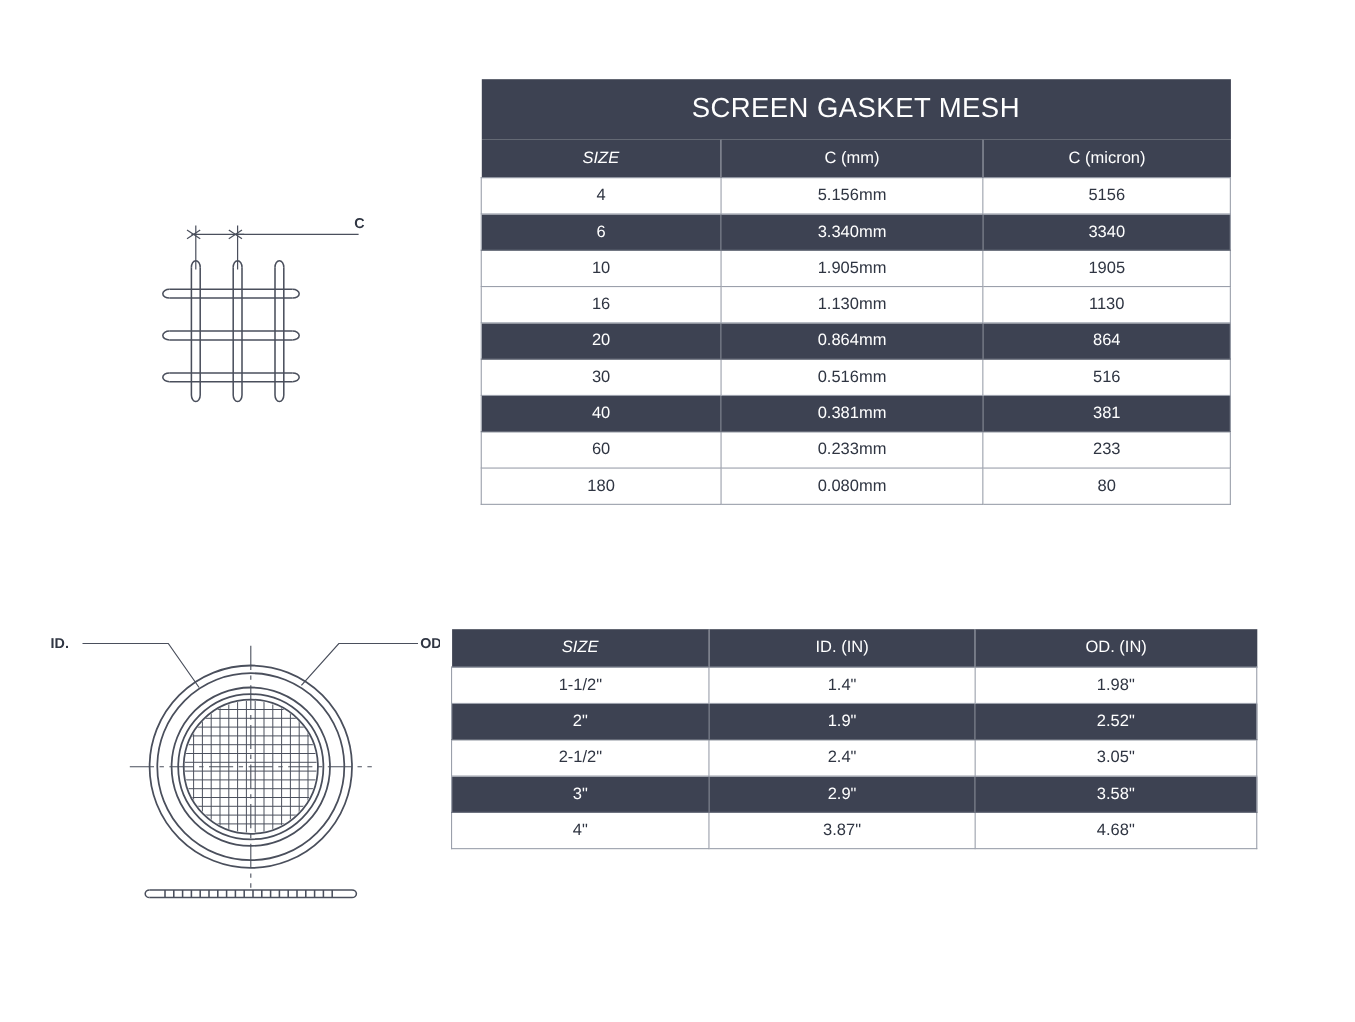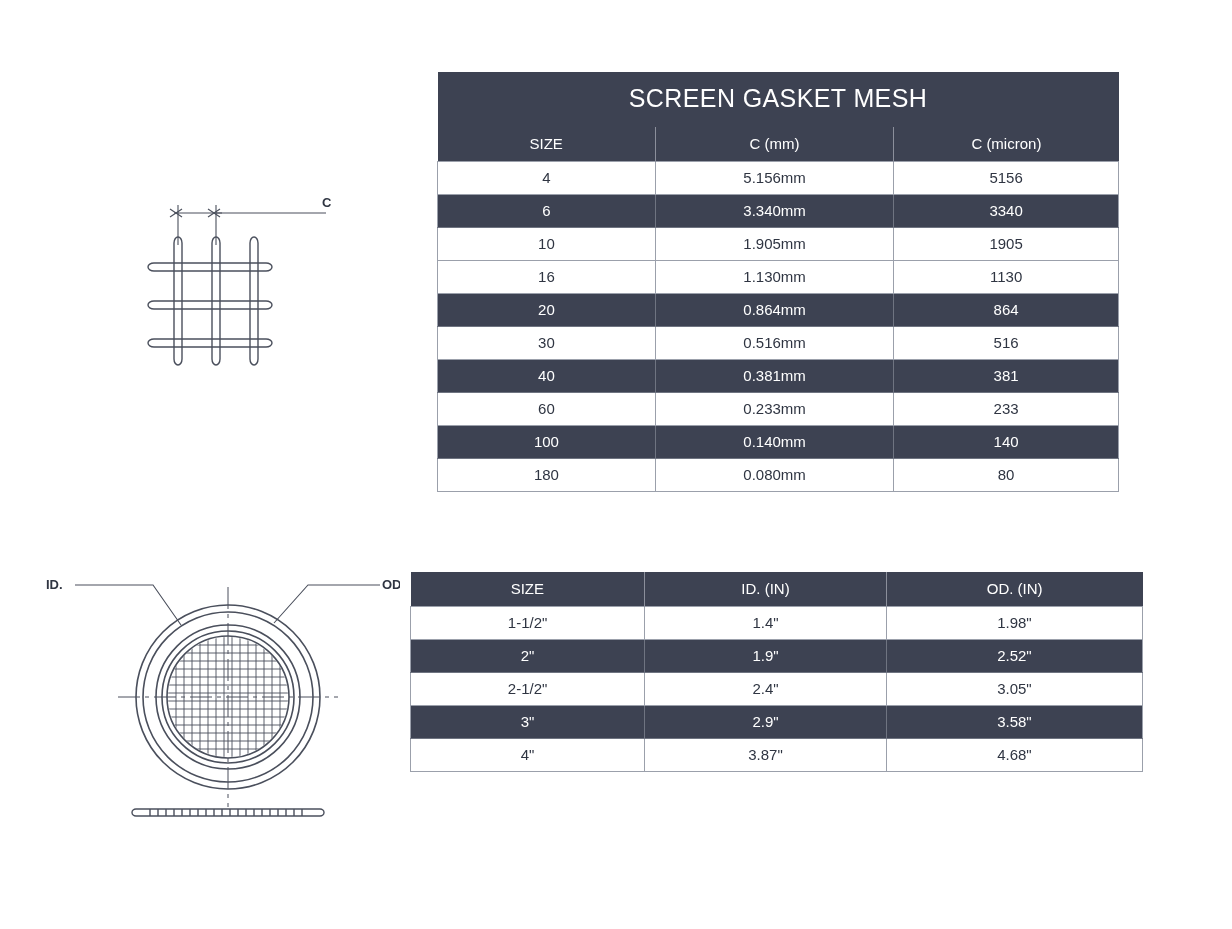--- a/index.html
+++ b/index.html
@@ -35,21 +35,21 @@
   .spec-table .head-cell {
     background: #3d4252;
     color: #ffffff;
     font-size: 15px;
     font-weight: 400;
     text-align: center;
     padding: 8px 0 9px 0;
     border-left: 1px solid #8b8f9b;
     border-right: 1px solid #8b8f9b;
   }
-  .spec-table .head-cell:first-child { border-left: none; }
+  .spec-table .head-cell:first-child { border-left: none; font-style: italic; }
   .spec-table .head-cell:last-child { border-right: none; }
 
   .spec-table td.cell {
     font-size: 15px;
     text-align: center;
     padding: 7px 0 8px 0;
     border: 1px solid #9ba0ab;
   }
   .spec-table tr.row-light td.cell {
     background: #ffffff;
@@ -240,25 +240,20 @@
     <tr class="row-dark">
       <td class="cell">40</td>
       <td class="cell">0.381mm</td>
       <td class="cell">381</td>
     </tr>
     <tr class="row-light">
       <td class="cell">60</td>
       <td class="cell">0.233mm</td>
       <td class="cell">233</td>
     </tr>
-    <tr class="row-dark">
-      <td class="cell">100</td>
-      <td class="cell">0.140mm</td>
-      <td class="cell">140</td>
-    </tr>
     <tr class="row-light">
       <td class="cell">180</td>
       <td class="cell">0.080mm</td>
       <td class="cell">80</td>
     </tr>
   </tbody>
 </table>
 
 <table class="spec-table" id="gasket-table">
   <colgroup>

